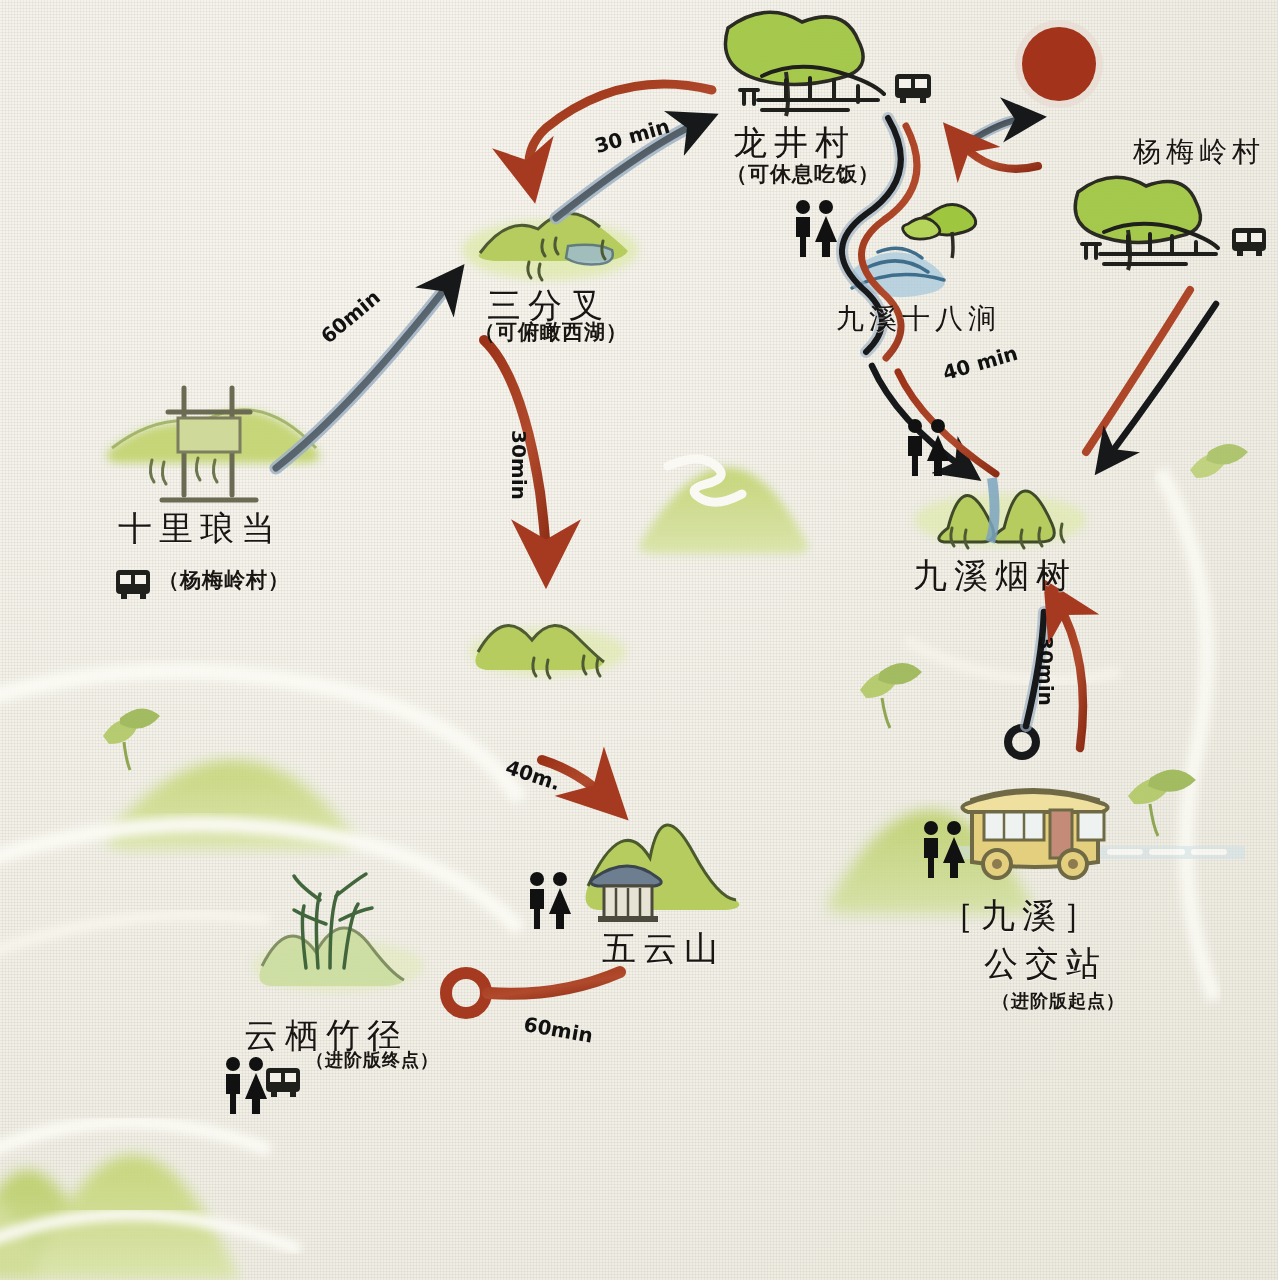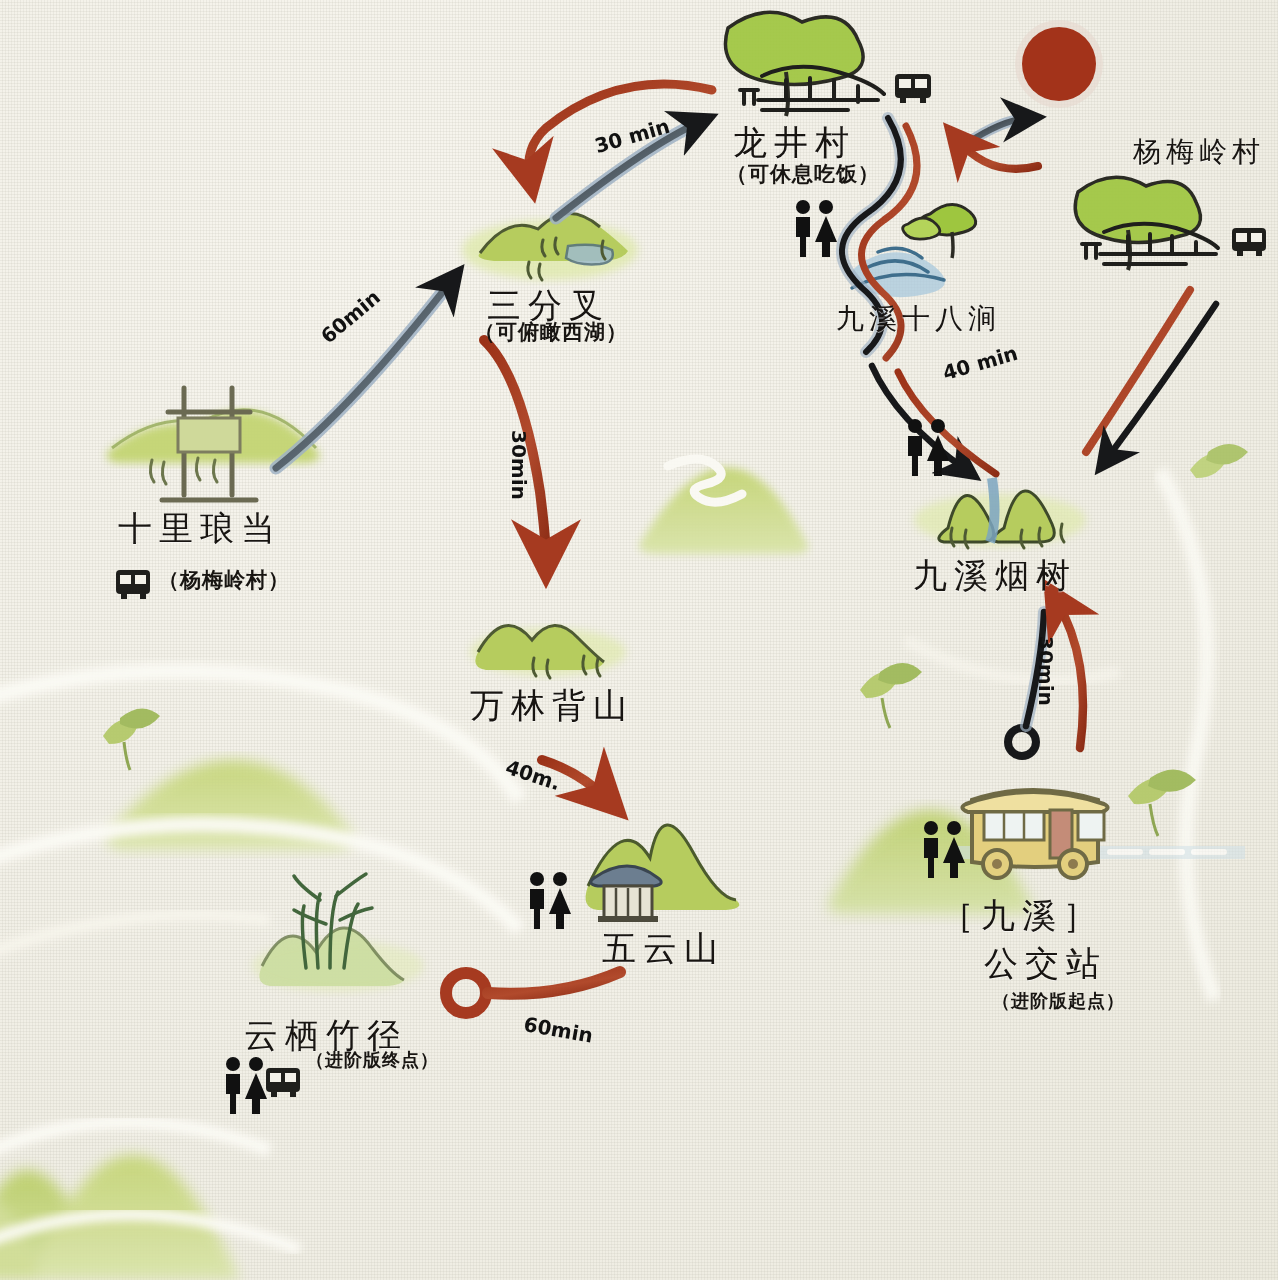--- a/index.html
+++ b/index.html
@@ -408,21 +408,20 @@
 
   <div class="lbl place" style="left:733px;top:120px;">龙井村</div>
   <div class="lbl sub" style="left:726px;top:160px;">（可休息吃饭）</div>
 
   <div class="lbl place sm" style="left:1133px;top:133px;">杨梅岭村</div>
 
   <div class="lbl place sm" style="left:836px;top:300px;">九溪十八涧</div>
 
   <div class="lbl place" style="left:913px;top:553px;">九溪烟树</div>
 
-  <div class="lbl place" style="left:470px;top:683px;">万林背山</div>
 
   <div class="lbl place" style="left:602px;top:926px;">五云山</div>
 
   <div class="lbl place" style="left:244px;top:1013px;">云栖竹径</div>
   <div class="lbl sub sm" style="left:306px;top:1048px;">（进阶版终点）</div>
 
   <div class="lbl place" style="left:940px;top:893px;">［九溪］</div>
   <div class="lbl place" style="left:984px;top:941px;">公交站</div>
   <div class="lbl sub sm" style="left:992px;top:989px;">（进阶版起点）</div>
 

